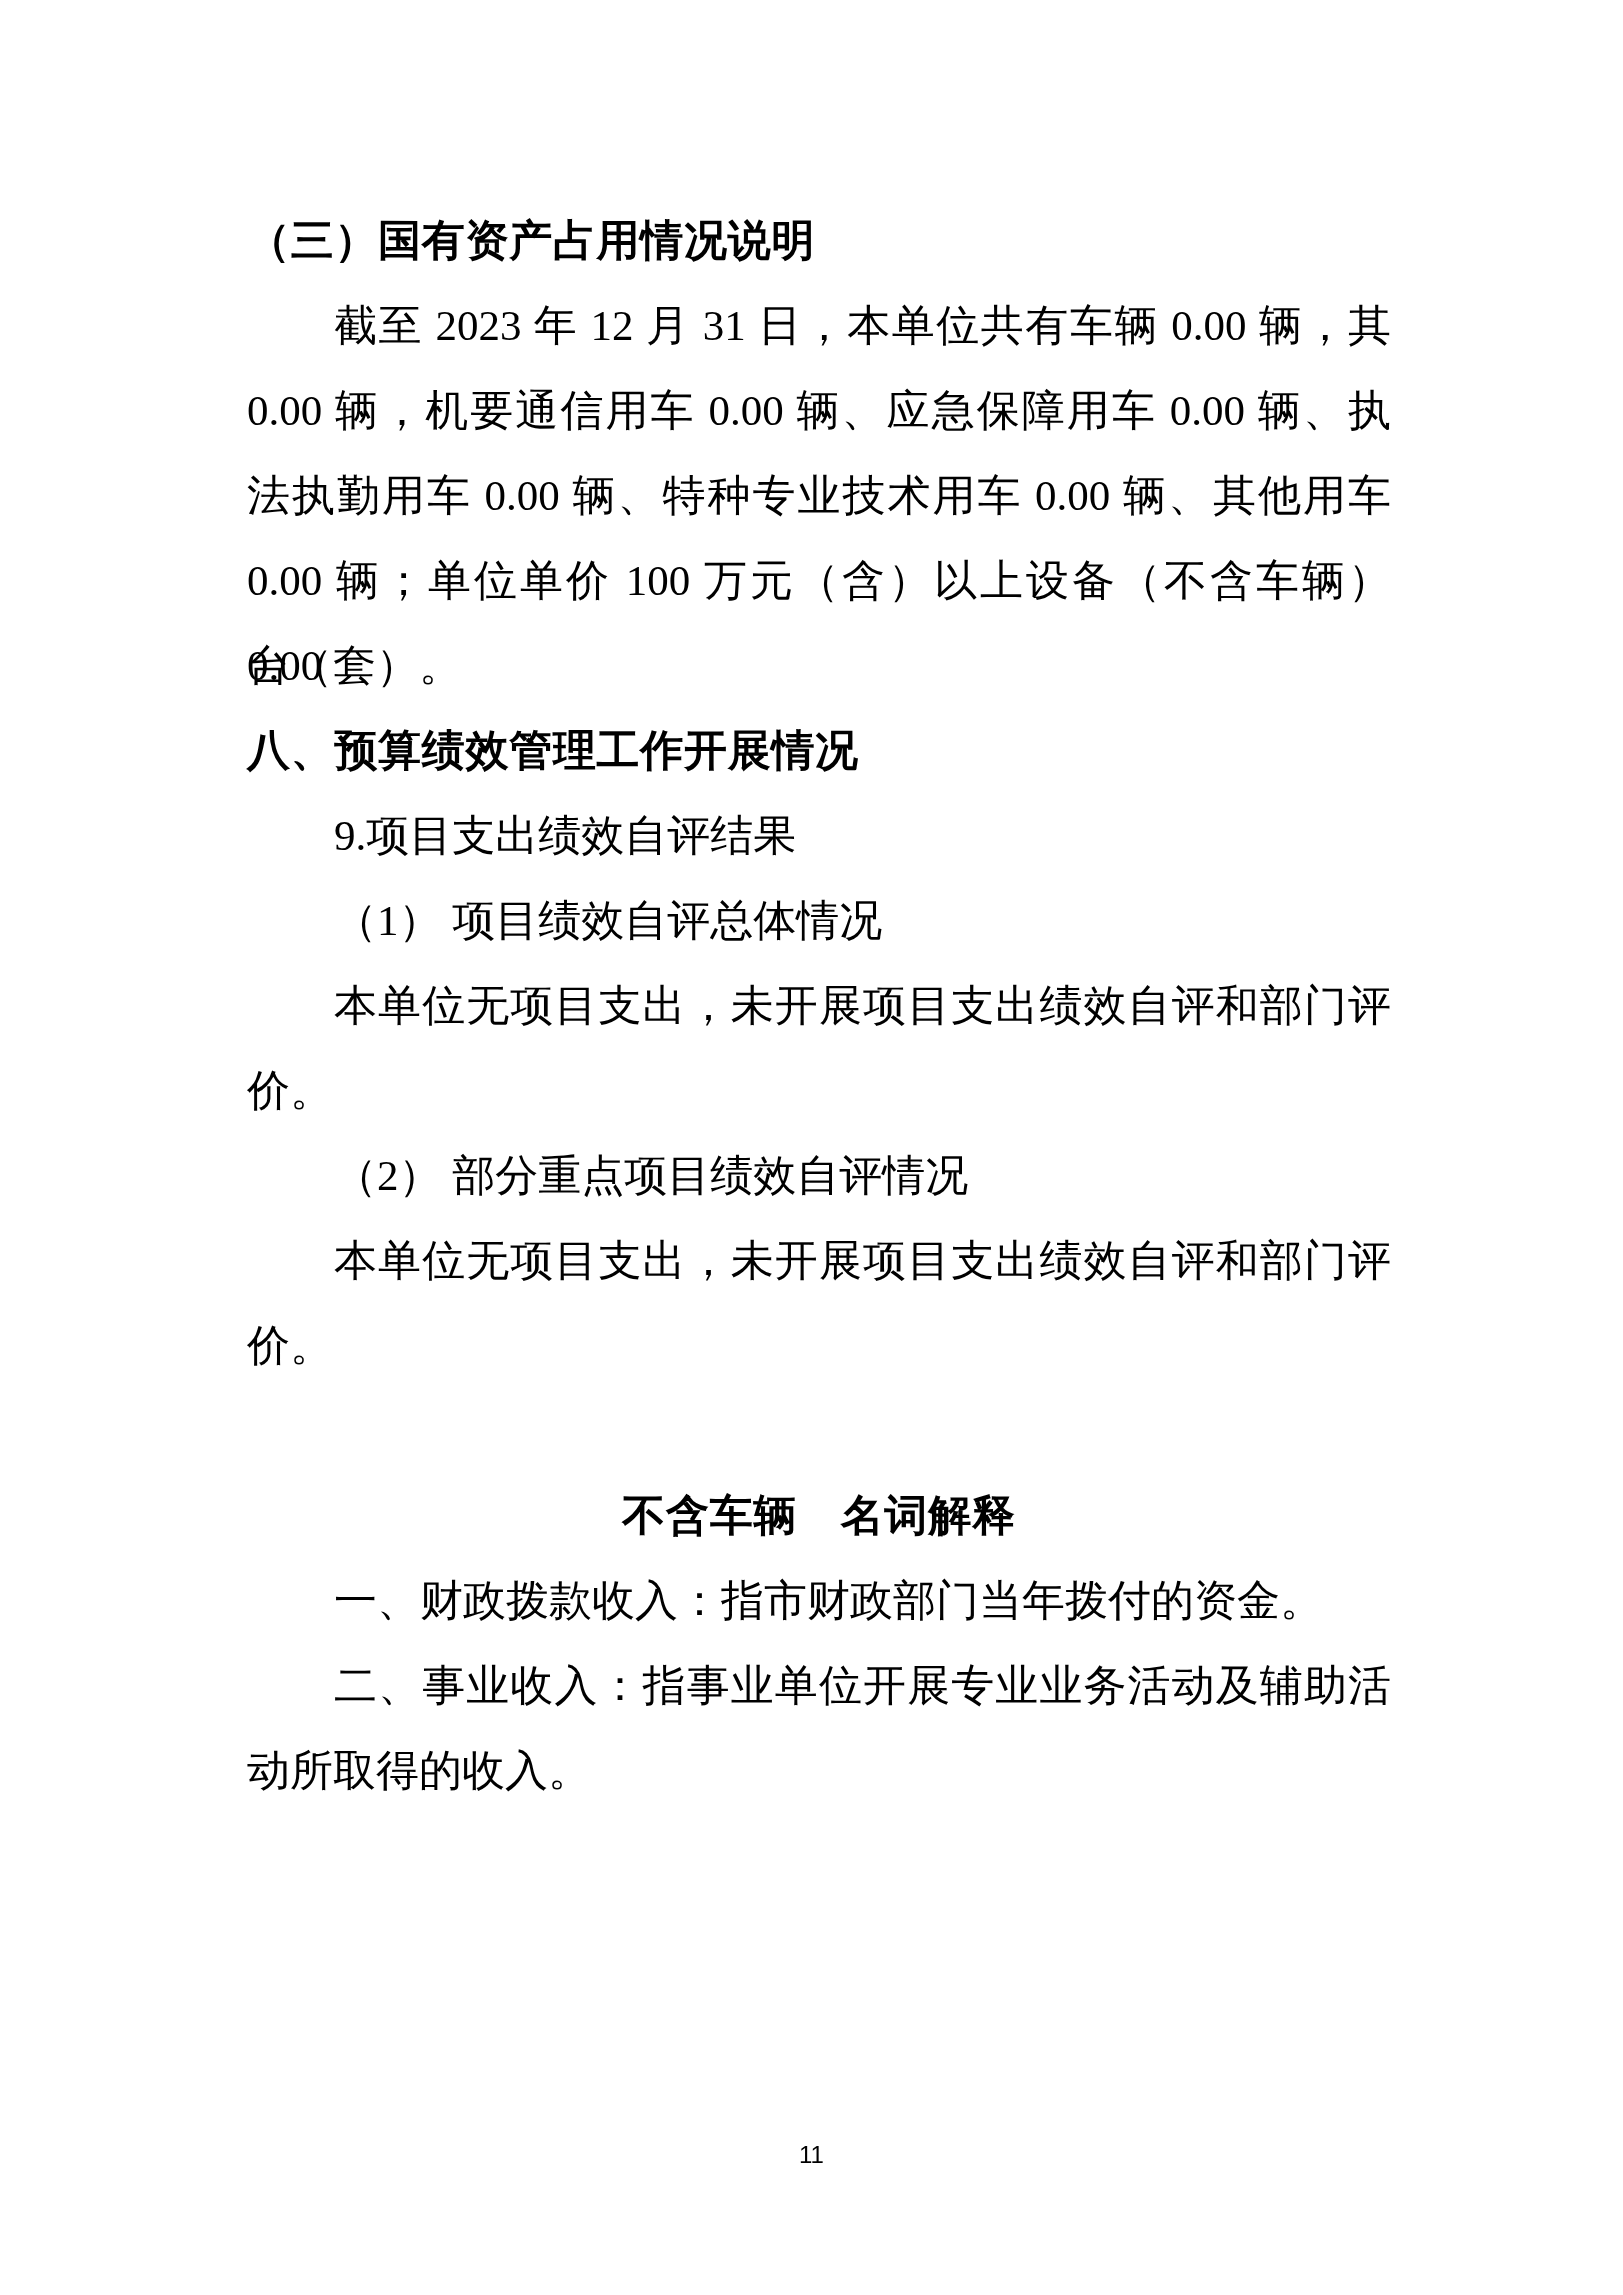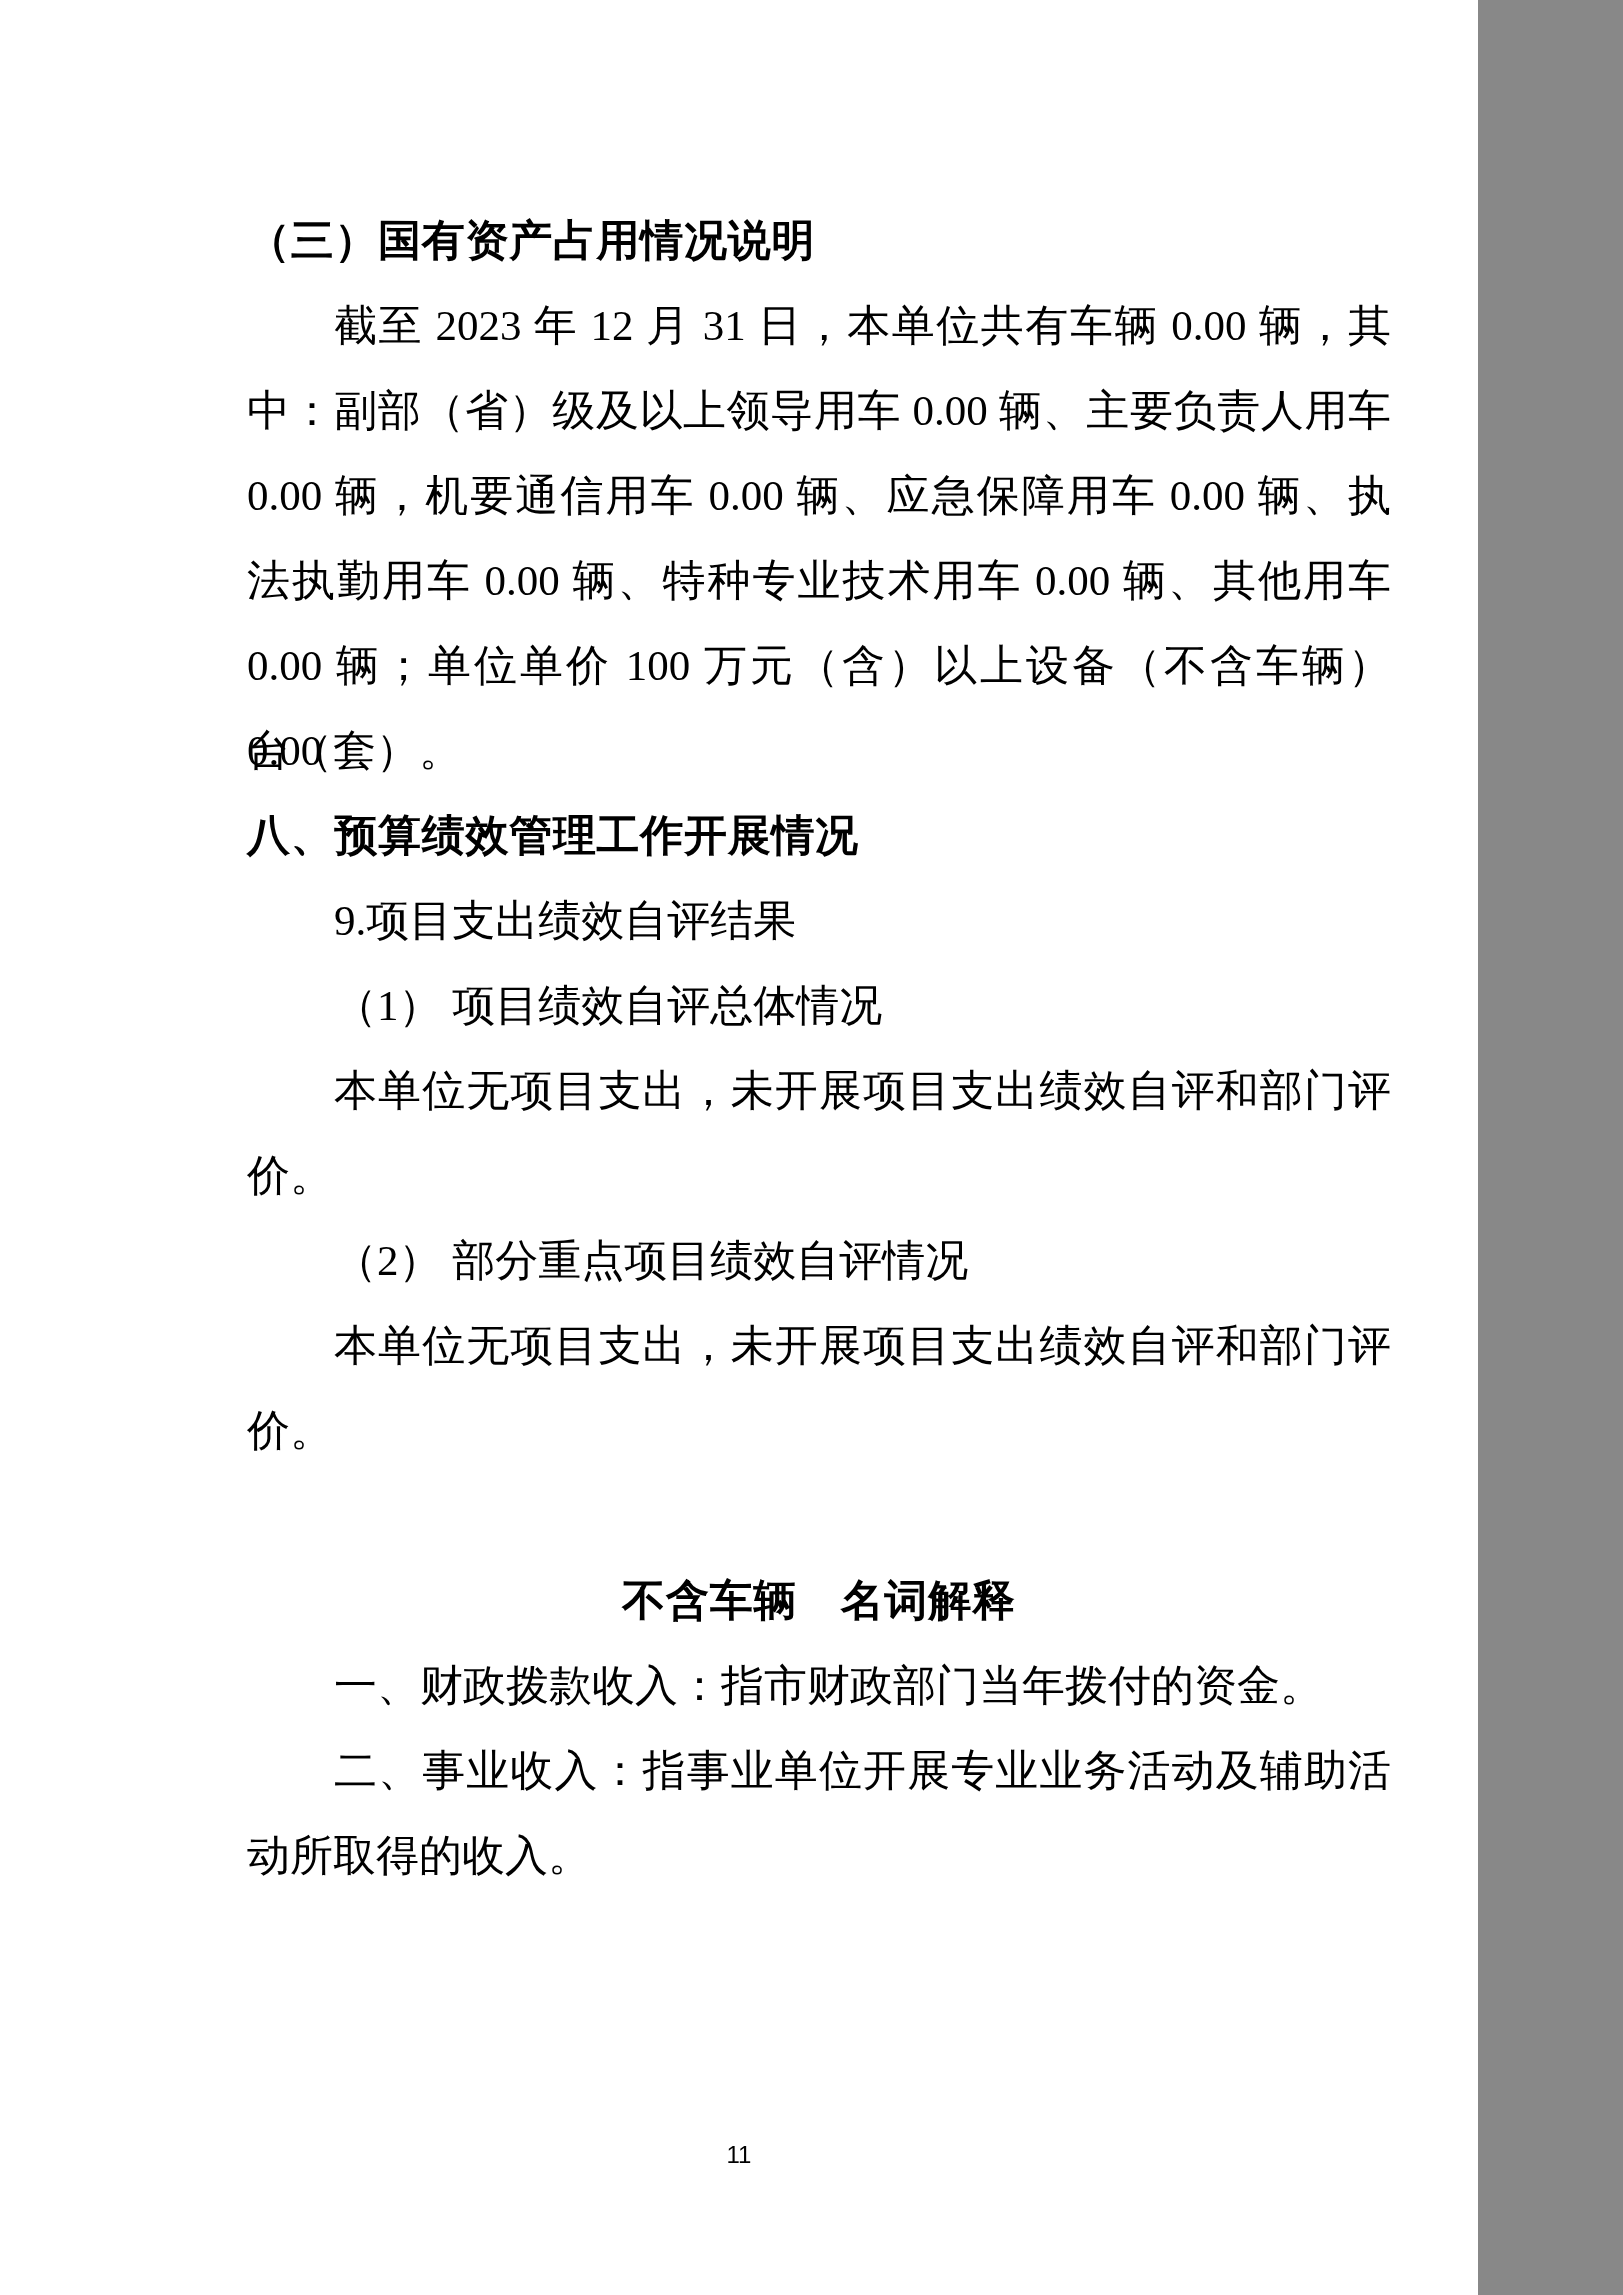--- a/index.html
+++ b/index.html
@@ -2,21 +2,21 @@
 <html style="font-size:11.2px"><head>
 <meta charset="utf-8">
 <style>
   html, body {
     margin: 0;
     padding: 0;
     background: #888;
   }
   .page {
     position: relative;
-    width: 1478px;
+    width: 1623px;
     height: 2295px;
     background: #ffffff;
     color: #000000;
     overflow: hidden;
     font-family: "Liberation Serif", "DejaVu Serif", serif;
   }
   .content {
     position: absolute;
     left: 247px;
     top: 198px;
@@ -63,21 +63,20 @@
 </style>
 </head>
 <body>
 
 <div class="page">
   <div class="content">
 
     <div class="ln heading">（三）国有资产占用情况说明</div>
 
     <div class="ln jst ind">截至 2023 年 12 月 31 日，本单位共有车辆 0.00 辆，其</div>
-    <div class="ln jst">中：副部（省）级及以上领导用车 0.00 辆、主要负责人用车</div>
     <div class="ln jst">0.00 辆，机要通信用车 0.00 辆、应急保障用车 0.00 辆、执</div>
     <div class="ln jst">法执勤用车 0.00 辆、特种专业技术用车 0.00 辆、其他用车</div>
     <div class="ln jst">0.00 辆；单位单价 100 万元（含）以上设备（不含车辆）0.00</div>
     <div class="ln">台（套）。</div>
 
     <div class="ln heading">八、预算绩效管理工作开展情况</div>
 
     <div class="ln ind">9.项目支出绩效自评结果</div>
     <div class="ln ind">（1） 项目绩效自评总体情况</div>
 

